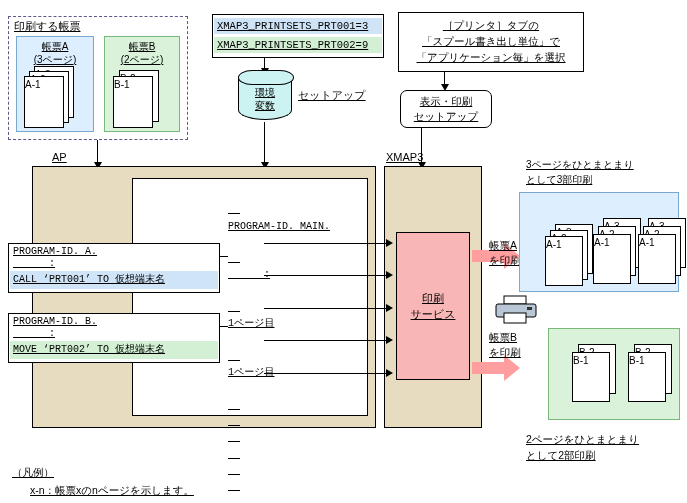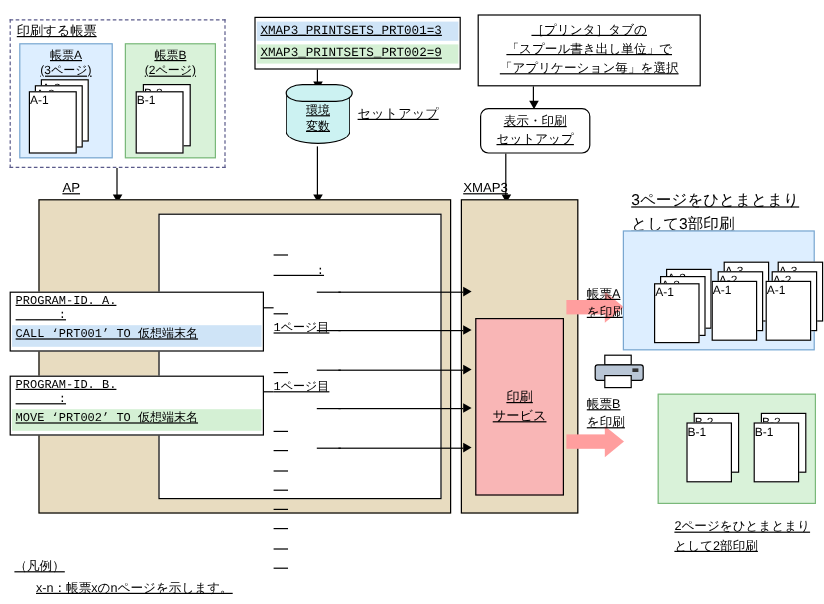--- a/index.html
+++ b/index.html
@@ -38,21 +38,21 @@
     width:0;height:0;position:absolute;
   }
   .ah-right{border-top:4px solid transparent;border-bottom:4px solid transparent;border-left:7px solid #000;}
   .ah-down{border-left:4px solid transparent;border-right:4px solid transparent;border-top:7px solid #000;}
 
   .bigarrow{position:absolute;}
   .bigarrow .stem{position:absolute;background:#ff9e9e;}
   .bigarrow .head{position:absolute;width:0;height:0;border-top:13px solid transparent;border-bottom:13px solid transparent;border-left:16px solid #ff9e9e;}
 
   .tanbox{background:#e8dcc0;border:1px solid #000;}
-  .pinkbox{background:#f9b6b6;border:1px solid #000;margin-top:33px;}
+  .pinkbox{background:#f9b6b6;border:1px solid #000;}
   .bluefill{background:#ddeeff;}
   .greenfill{background:#d9f2d9;}
   .cyanfill{background:#ccf2f2;}
 
   .hl-blue{background:#cfe4f7;}
   .hl-green{background:#d4f0d4;}
 
   .cyl-top{
     position:absolute;border:1px solid #000;background:#ccf2f2;border-radius:50%/100%;
   }
@@ -116,20 +116,21 @@
 セットアップ</div>
 
 <div class="arrowline" style="left:421px;top:128px;width:1px;height:36px;"></div>
 <div class="arrowhead ah-down" style="left:418px;top:162px;"></div>
 
 <div class="abs lbl" style="left:52px;top:150px;">AP</div>
 <div class="abs tanbox box" style="left:32px;top:166px;width:344px;height:262px;"></div>
 
 <div class="abs panel box" style="left:132px;top:178px;width:236px;height:238px;background:#ffffff;"></div>
 <div class="abs mono lbl" style="left:228px;top:186px;width:140px;font-size:10px;line-height:16.3px;white-space:pre;">
+  <div>PROGRAM-ID. MAIN.</div>
   <div>      :</div>
   <div>1ページ目</div>
   <div>1ページ目</div>
   
   
   
   
   
   
   
@@ -187,21 +188,21 @@
 
 <div class="abs" style="left:494px;top:295px;width:44px;height:30px;">
   <svg width="44" height="30" viewBox="0 0 44 30">
     <rect x="10" y="1" width="22" height="8" fill="#ffffff" stroke="#000" stroke-width="1"></rect>
     <rect x="2" y="9" width="40" height="13" rx="2" fill="#b9c6d6" stroke="#000" stroke-width="1"></rect>
     <rect x="10" y="18" width="22" height="10" fill="#ffffff" stroke="#000" stroke-width="1"></rect>
     <rect x="33" y="12" width="5" height="3" fill="#333"></rect>
   </svg>
 </div>
 
-<div class="abs lbl" style="left:526px;top:157px;font-size:13px;white-space:pre;line-height:1.5;">3ページをひとまとまり
+<div class="abs lbl" style="left:526px;top:157px;font-size:10px;white-space:pre;line-height:1.5;">3ページをひとまとまり
 として3部印刷</div>
 
 <div class="abs bluefill box" style="left:519px;top:192px;width:160px;height:100px;border:1px solid #7aa7d0;"></div>
 
 <div class="sheet" style="left:555px;top:224px;width:38px;height:50px;">
   <span style="font-size:10px;margin-top:2px;">A-3</span>
 </div>
 <div class="sheet" style="left:550px;top:230px;width:38px;height:50px;">
   <span style="font-size:10px;margin-top:2px;">A-2</span>
 </div>
@@ -238,17 +239,17 @@
   <span style="font-size:10px;margin-top:2px;">B-1</span>
 </div>
 
 <div class="sheet" style="left:634px;top:344px;width:38px;height:50px;">
   <span style="font-size:10px;margin-top:2px;">B-2</span>
 </div>
 <div class="sheet" style="left:628px;top:352px;width:38px;height:50px;">
   <span style="font-size:10px;margin-top:2px;">B-1</span>
 </div>
 
-<div class="abs lbl" style="left:526px;top:432px;font-size:10.5px;white-space:pre;line-height:1.5;margin-left:36px;">2ページをひとまとまり
+<div class="abs lbl" style="left:526px;top:432px;font-size:10.5px;white-space:pre;line-height:1.5;">2ページをひとまとまり
 として2部印刷</div>
 
 <div class="abs lbl" style="left:12px;top:465px;font-size:10.5px;">（凡例）</div>
 <div class="abs lbl" style="left:30px;top:483px;font-size:10.5px;">x-n：帳票xのnページを示します。</div>
 
 </body></html>

